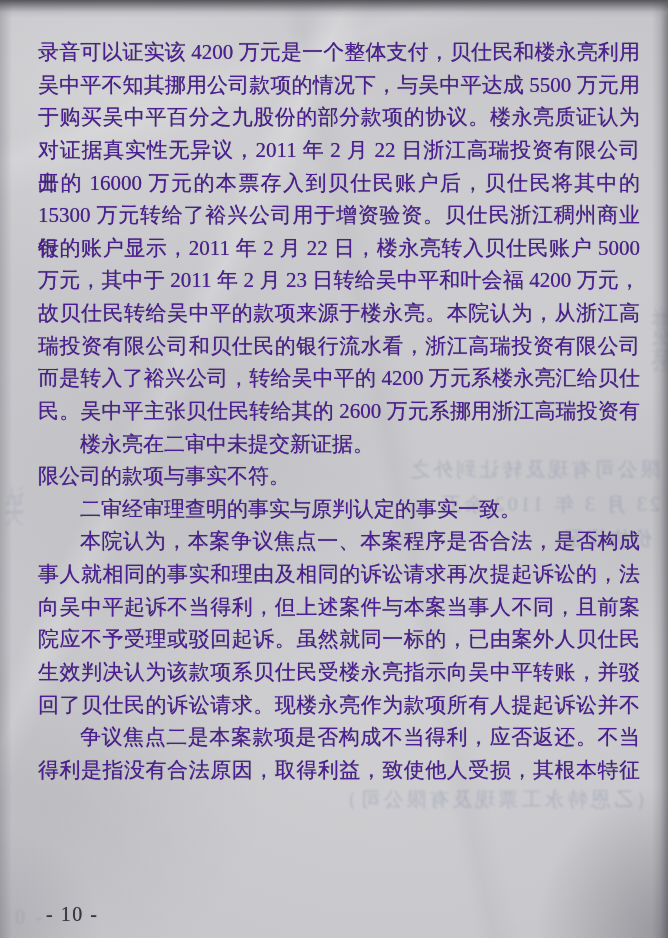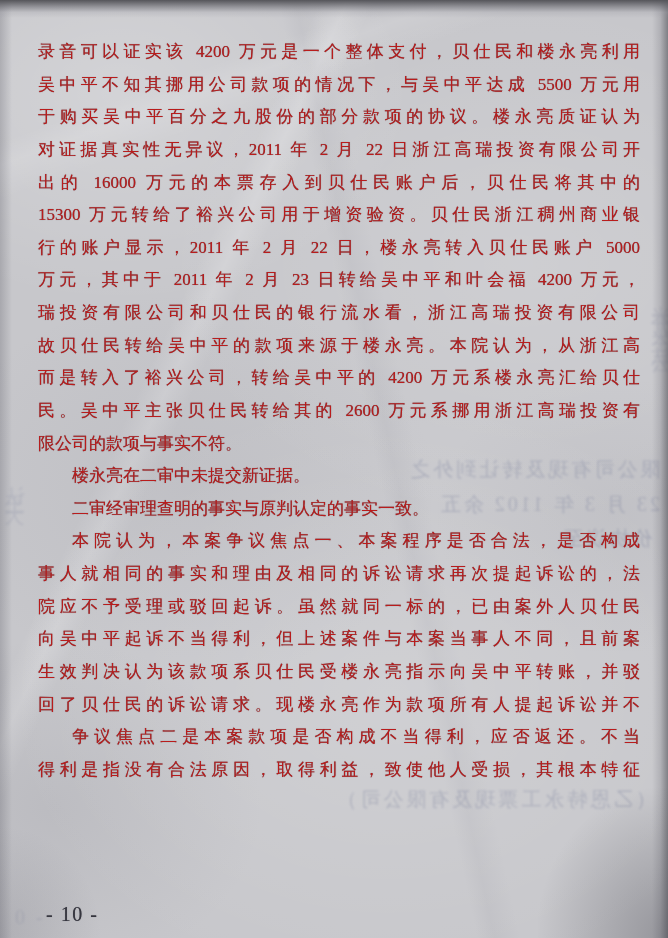--- a/index.html
+++ b/index.html
@@ -42,22 +42,22 @@
     position: absolute; right: 0; bottom: 0; width: 130px; height: 150px;
     background: radial-gradient(ellipse at 100% 100%, rgba(66,66,75,0.38), transparent 72%);
   }
   .corner-bl {
     position: absolute; left: 0; bottom: 0; width: 100px; height: 110px;
     background: radial-gradient(ellipse at 0% 100%, rgba(88,88,98,0.20), transparent 72%);
   }
   
   .text-block {
     position: absolute; left: 38px; top: 36px; width: 602px;
-    font-size: 17px;
-    color: #b91c1c;
+    font-size: 21px;
+    color: #4c1d95;
   }
   .line {
     height: 32.64px; line-height: 32.64px;
     text-align: justify;
     text-align-last: justify;
     text-justify: inter-ideograph;
     text-shadow: 0 0 0.7px rgba(46,46,55,0.75);
   }
   .line.short { text-align-last: left; }
   .line.indent { text-indent: 2em; }
@@ -98,31 +98,31 @@
 
 <div class="text-block">
     <div class="line">录音可以证实该 4200 万元是一个整体支付，贝仕民和楼永亮利用</div>
     <div class="line">吴中平不知其挪用公司款项的情况下，与吴中平达成 5500 万元用</div>
     <div class="line">于购买吴中平百分之九股份的部分款项的协议。楼永亮质证认为</div>
     <div class="line">对证据真实性无异议，2011 年 2 月 22 日浙江高瑞投资有限公司开</div>
     <div class="line">出的 16000 万元的本票存入到贝仕民账户后，贝仕民将其中的</div>
     <div class="line">15300 万元转给了裕兴公司用于增资验资。贝仕民浙江稠州商业银</div>
     <div class="line">行的账户显示，2011 年 2 月 22 日，楼永亮转入贝仕民账户 5000</div>
     <div class="line">万元，其中于 2011 年 2 月 23 日转给吴中平和叶会福 4200 万元，</div>
+    <div class="line">故贝仕民转给吴中平的款项来源于楼永亮。本院认为，从浙江高</div>
     <div class="line">瑞投资有限公司和贝仕民的银行流水看，浙江高瑞投资有限公司</div>
-    <div class="line">故贝仕民转给吴中平的款项来源于楼永亮。本院认为，从浙江高</div>
     <div class="line">而是转入了裕兴公司，转给吴中平的 4200 万元系楼永亮汇给贝仕</div>
     <div class="line">民。吴中平主张贝仕民转给其的 2600 万元系挪用浙江高瑞投资有</div>
+    <div class="line indent short">楼永亮在二审中未提交新证据。</div>
     <div class="line short">限公司的款项与事实不符。</div>
-    <div class="line indent short">楼永亮在二审中未提交新证据。</div>
     <div class="line indent short">二审经审理查明的事实与原判认定的事实一致。</div>
     <div class="line indent">本院认为，本案争议焦点一、本案程序是否合法，是否构成</div>
     <div class="line">事人就相同的事实和理由及相同的诉讼请求再次提起诉讼的，法</div>
+    <div class="line">向吴中平起诉不当得利，但上述案件与本案当事人不同，且前案</div>
     <div class="line">院应不予受理或驳回起诉。虽然就同一标的，已由案外人贝仕民</div>
-    <div class="line">向吴中平起诉不当得利，但上述案件与本案当事人不同，且前案</div>
     <div class="line">生效判决认为该款项系贝仕民受楼永亮指示向吴中平转账，并驳</div>
     <div class="line">回了贝仕民的诉讼请求。现楼永亮作为款项所有人提起诉讼并不</div>
     <div class="line indent">争议焦点二是本案款项是否构成不当得利，应否返还。不当</div>
     <div class="line">得利是指没有合法原因，取得利益，致使他人受损，其根本特征</div>
   </div>
 
 <div class="footer">- 10 -</div>
 
 <div class="left-shadow"></div>
 <div class="right-shadow"></div>

